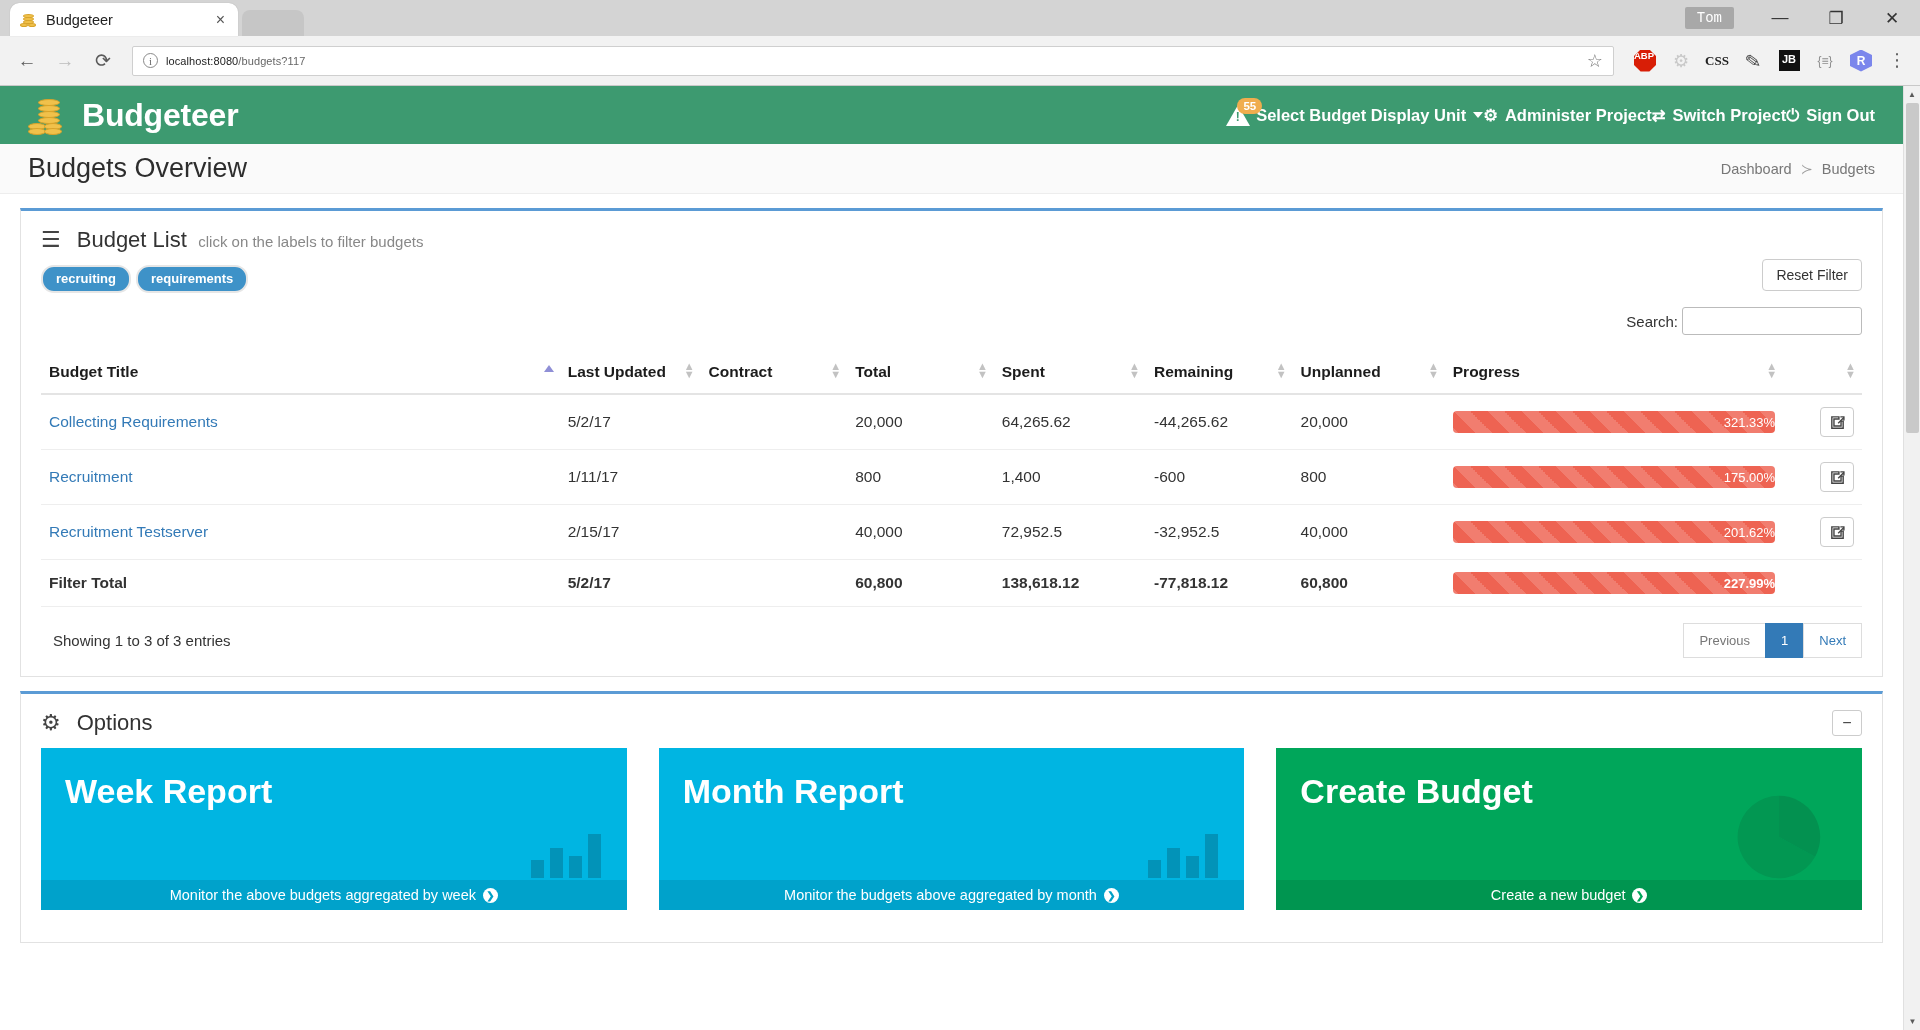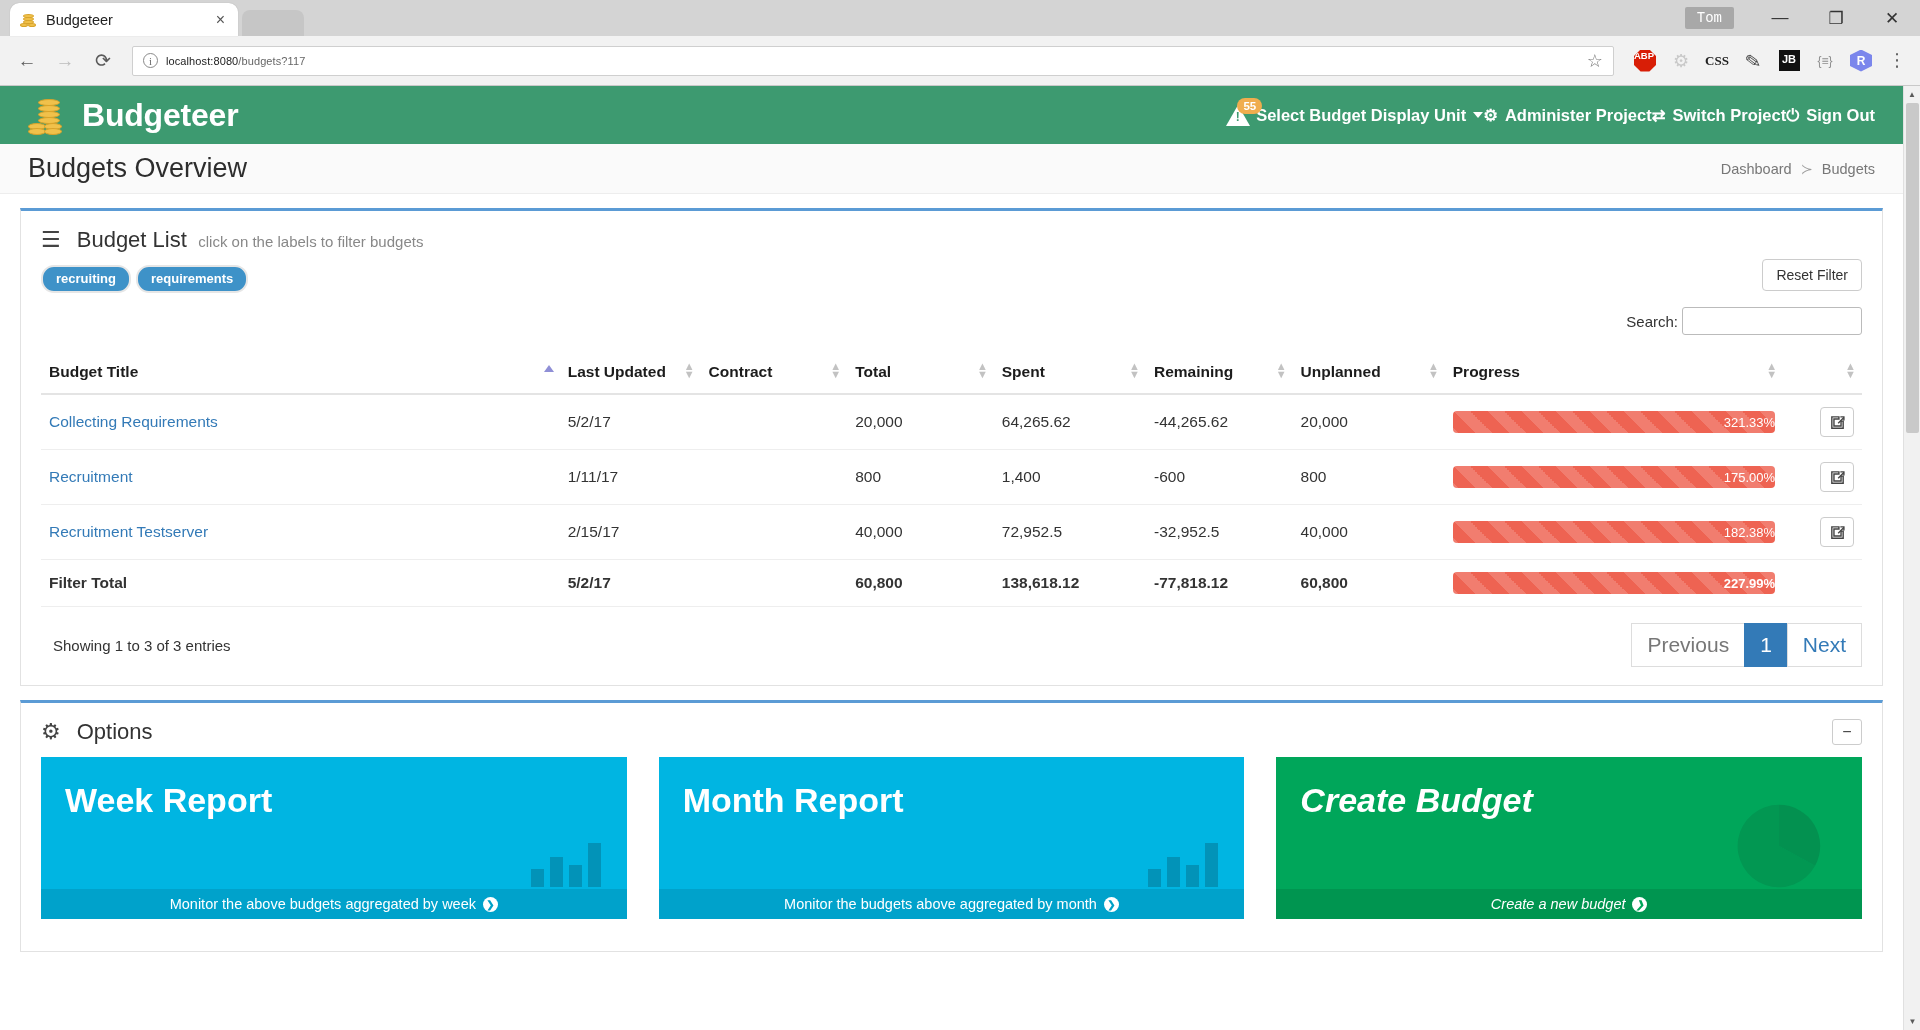--- a/index.html
+++ b/index.html
@@ -174,30 +174,30 @@
   .edit-btn {
     width: 34px; height: 30px; border: 1px solid #ccc; border-radius: 4px; background: #fff;
     display: inline-flex; align-items: center; justify-content: center;
   }
   .edit-btn svg { width: 17px; height: 17px; }
 
   .tablefoot { display: flex; align-items: center; margin-top: 16px; margin-left: 12px; }
   .entries-info { font-size: 15px; color: #333; }
   .pager { margin-left: auto; display: flex; }
   .pager div {
-    border: 1px solid #ddd; padding: 9px 15px; font-size: 21px; color: #337ab7; background: #fff; margin-left: -1px;
+    border: 1px solid #ddd; padding: 9px 15px; font-size: 13px; color: #337ab7; background: #fff; margin-left: -1px;
   }
   .pager div.active { background: #337ab7; border-color: #337ab7; color: #fff; }
   .pager div.mute { color: #777; }
 
   
   .cards { display: flex; gap: 32px; padding: 6px 0 14px 0; }
   .card { flex: 1; height: 162px; position: relative; overflow: hidden; color: #fff; }
   .card.blue { background: #00b5e2; }
-  .card.green { background: #00a65a; font-style: italic; }
+  .card.green { background: #00a65a; }
   .card-title { font-size: 34px; font-weight: bold; padding: 24px 0 0 24px; position: relative; z-index: 2; }
   .card-foot {
     position: absolute; bottom: 0; left: 0; right: 0; height: 30px;
     background: rgba(0,0,0,.10); display: flex; align-items: center; justify-content: center;
     font-size: 14.5px; gap: 7px;
   }
   .arrow-circle {
     width: 15px; height: 15px; border-radius: 50%; background: #fff; color: #00a0c6;
     display: inline-flex; align-items: center; justify-content: center; font-size: 10px; font-weight: bold;
   }
@@ -450,21 +450,21 @@
                 <tr>
                   <td class="link"><a href="#">Recruitment Testserver</a></td>
                   <td>2/15/17</td>
                   <td></td>
                   <td>40,000</td>
                   <td>72,952.5</td>
                   <td>-32,952.5</td>
                   <td>40,000</td>
                   <td class="progress-cell">
                     <div class="progress">
-                      <span>182.38%</span>
+                      <span>201.62%</span>
                     </div>
                   </td>
                   <td class="edit-cell">
                     <span class="edit-btn">
                       <svg viewBox="0 0 24 24" fill="none" stroke="#444" stroke-width="2">
                         <path d="M4 4h10v3H7v10h10v-7h3v10H4z"></path>
                           <path d="M13 13l8-8"></path>
                           <path d="M16 4h5v5"></path>
                       </svg>
                     </span>

